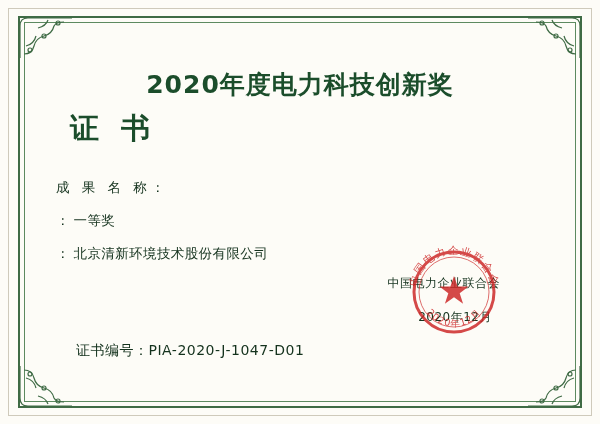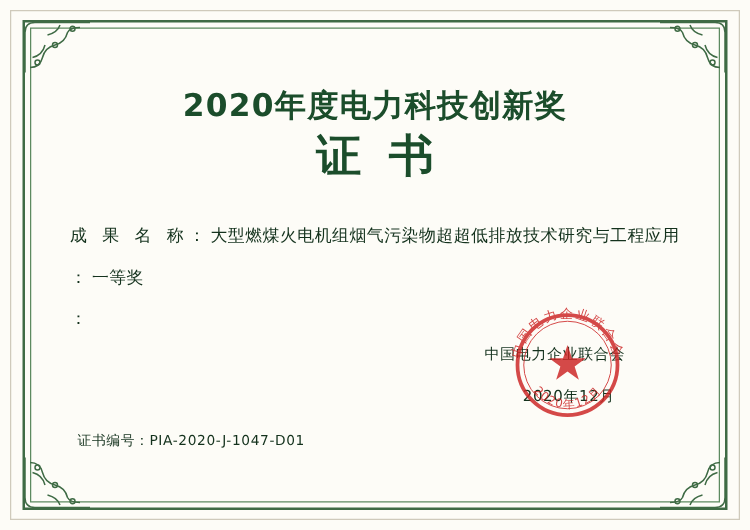--- a/index.html
+++ b/index.html
@@ -80,27 +80,26 @@
     font-family: "DejaVu Sans", sans-serif;
     font-size: 25px;
     font-weight: bold;
     color: #1b4d2b;
     letter-spacing: 1px;
     margin-top: 22px;
     white-space: nowrap;
   }
 
   .subtitle {
-    text-align: center;
     font-family: "DejaVu Serif", serif;
-    font-size: 36px;
+    font-size: 29px;
     font-weight: bold;
     color: #1b4d2b;
     letter-spacing: 22px;
-    margin-top: 0;
+    margin-top: 8px;
     text-indent: 22px;
   }
 
   .fields {
     margin-top: 30px;
     padding-left: 8px;
   }
 
   .field-row {
     display: flex;
@@ -126,24 +125,24 @@
   .field-value {
     font-family: "DejaVu Sans", sans-serif;
     font-size: 13.5px;
     color: #14321d;
     letter-spacing: 0.4px;
     white-space: nowrap;
   }
 
   .cert-no {
     position: absolute;
-    left: 14px;
+    left: 28px;
     bottom: 18px;
     font-family: "DejaVu Sans", sans-serif;
-    font-size: 11px;
+    font-size: 14px;
     color: #14321d;
     letter-spacing: 0.5px;
     white-space: nowrap;
   }
 
   
   .seal {
     position: absolute;
     right: 46px;
     bottom: 34px;
@@ -238,30 +237,30 @@
   <div class="content">
 
     <div class="title">2020年度电力科技创新奖</div>
     <div class="subtitle">证书</div>
 
     <div class="fields">
 
       <div class="field-row">
         <span class="field-label">成 果 名 称</span>
         <span class="field-colon">：</span>
-        <span class="field-value">大型燃煤火电机组烟气污染物超超低排放技术研究与工程应用</span>
       </div>
 
       <div class="field-row">
         <span class="field-colon">：</span>
         <span class="field-value">一等奖</span>
       </div>
 
       <div class="field-row">
         <span class="field-colon">：</span>
+        <span class="field-value">北京清新环境技术股份有限公司</span>
       </div>
 
     </div>
 
     <div class="issuer-line">中国电力企业联合会</div>
     <div class="issue-date">2020年12月</div>
 
     <div class="cert-no">证书编号：PIA-2020-J-1047-D01</div>
 
     <div class="seal">

